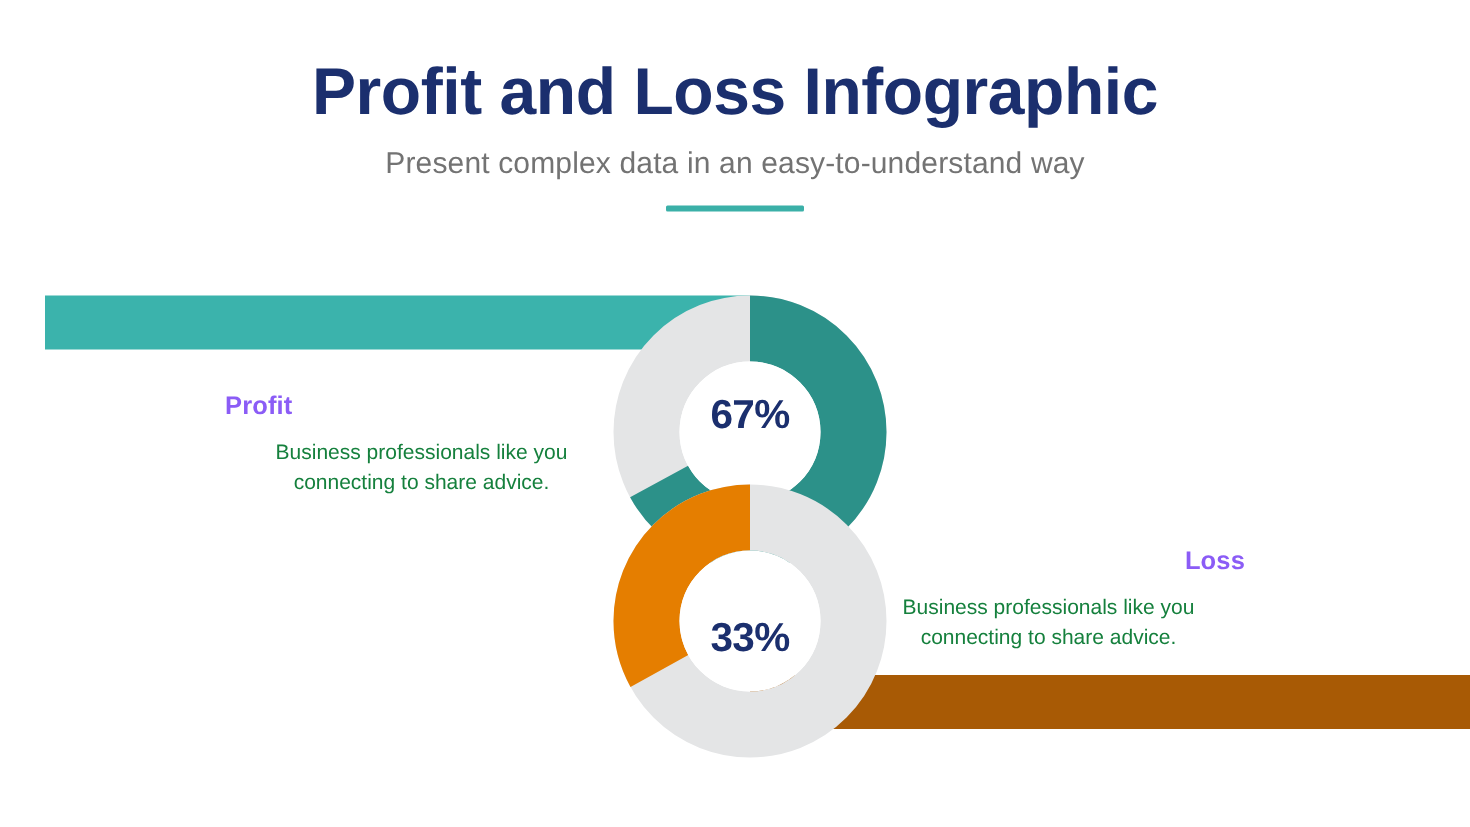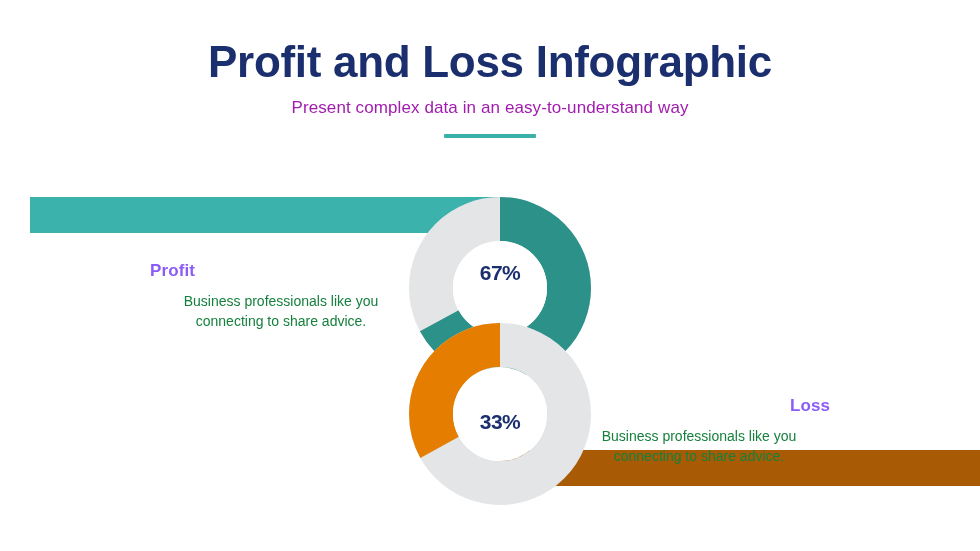--- a/index.html
+++ b/index.html
@@ -35,22 +35,22 @@
     font-size: 44px;
     font-weight: bold;
     color: #1b2f6e;
     letter-spacing: -0.3px;
     line-height: 1.1;
     margin: 0;
     white-space: nowrap;
   }
   .subtitle {
     margin-top: 12px;
-    font-size: 17px;
-    color: #a21caf;
+    font-size: 20px;
+    color: #737373;
     letter-spacing: 0.1px;
   }
   .divider {
     margin: 16px auto 0 auto;
     width: 92px;
     height: 4px;
     background: #3bb0a8;
     border-radius: 1px;
   }
 
@@ -73,41 +73,40 @@
     left: 150px;
     top: 261px;
     width: 262px;
     text-align: left;
   }
   .label-loss {
     left: 568px;
     top: 364px;
     width: 262px;
     text-align: right;
-    margin-top: 32px;
   }
   .label-heading {
     font-size: 17px;
     font-weight: bold;
     color: #8b5cf6;
     margin: 0 0 10px 0;
     letter-spacing: 0.1px;
   }
   .label-body {
     font-size: 14px;
     line-height: 1.45;
     color: #15803d;
     margin: 0;
     text-align: center;
   }
 
   
   .pct {
     position: absolute;
-    font-size: 21px;
+    font-size: 27px;
     font-weight: bold;
     color: #1b2f6e;
     letter-spacing: -0.5px;
     text-align: center;
     width: 120px;
   }
   .pct-top {
     left: 440px;
     top: 261px;
   }

